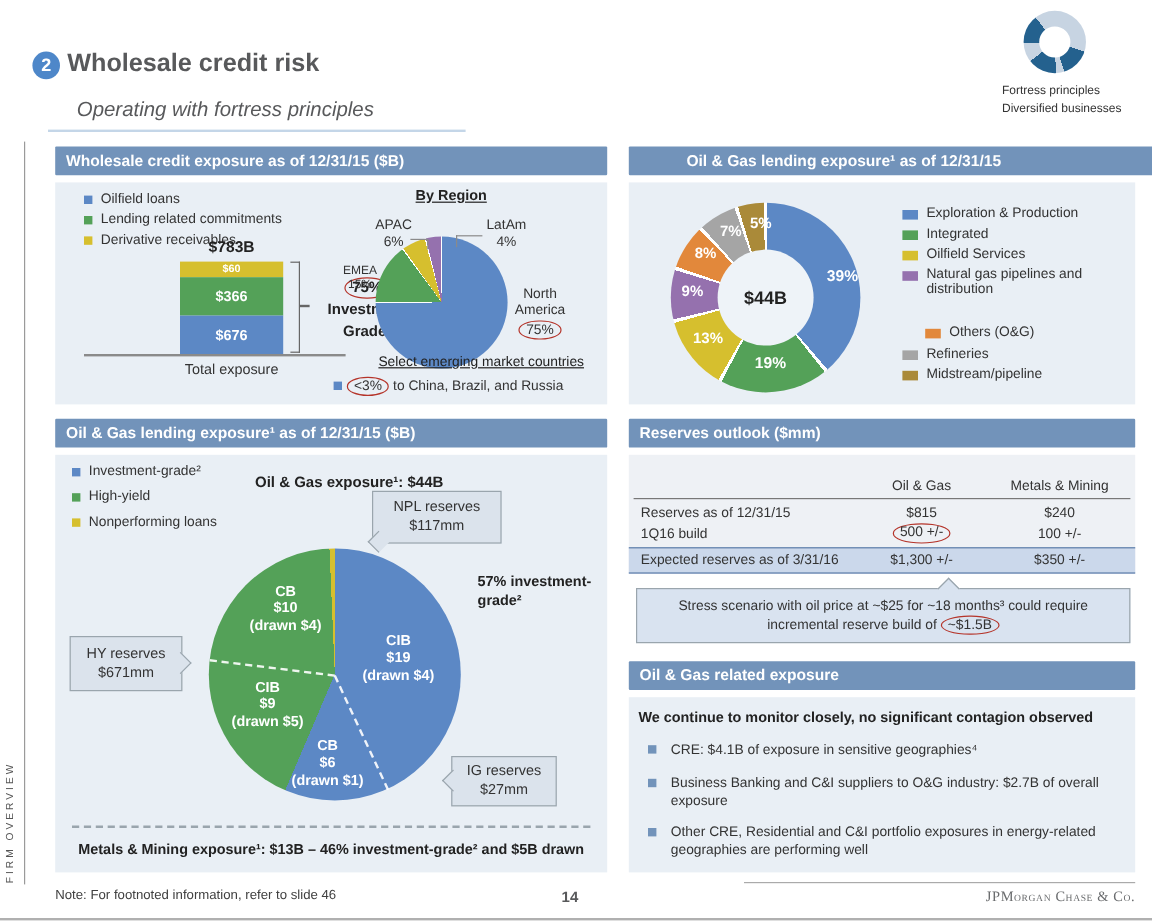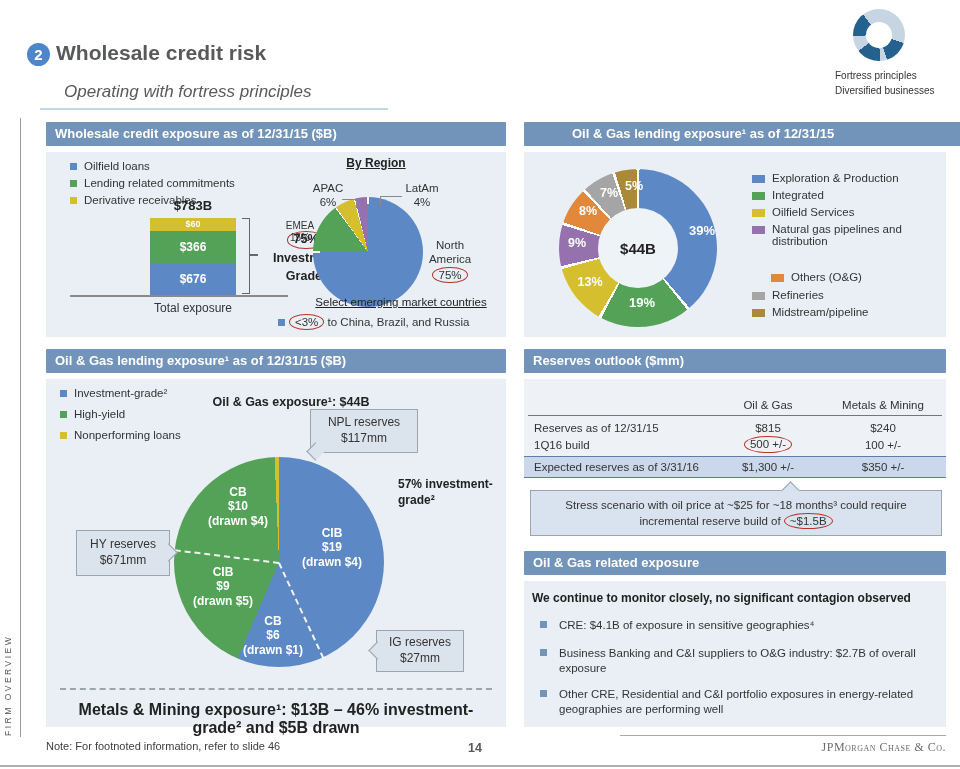--- a/index.html
+++ b/index.html
@@ -200,33 +200,33 @@
       <span>CIB</span><br><span>$9</span><br><span>(drawn $5)</span>
     </div>
     <div class="pie-label" style="left:227px;top:257px;font-size:12px;line-height:1.2;">
       <span>CB</span><br><span>$6</span><br><span>(drawn $1)</span>
     </div>
 
     <div class="abs b" style="left:352px;top:98px;width:110px;font-size:12px;color:#222;line-height:1.3;">
       <span>57% investment-</span><br><span>grade²</span>
     </div>
 
-    <div class="callout" style="left:30px;top:151px;width:92px;height:44px;z-index:3;">
+    <div class="callout" style="left:12px;top:151px;width:92px;height:44px;z-index:3;">
       <span>HY reserves</span>
         <span>$671mm</span>
       <div class="diamond" style="right:-6px;top:15px;border-top:1px solid #9aa5ad;border-right:1px solid #9aa5ad;"></div>
     </div>
     <div class="callout" style="left:330px;top:251px;width:86px;height:40px;z-index:3;">
       <span>IG reserves</span>
         <span>$27mm</span>
       <div class="diamond" style="left:-6px;top:13px;border-left:1px solid #9aa5ad;border-bottom:1px solid #9aa5ad;"></div>
     </div>
 
     <div class="abs" style="left:14px;top:309px;width:432px;border-top:2px dashed #9aa5ad;"></div>
-    <div class="abs b" style="left:10px;top:322px;width:440px;text-align:center;font-size:16px;color:#222;">Metals &amp; Mining exposure¹: $13B – 46% investment-grade² and $5B drawn</div>
+    <div class="abs b" style="left:10px;top:322px;width:440px;text-align:center;font-size:12px;color:#222;">Metals &amp; Mining exposure¹: $13B – 46% investment-grade² and $5B drawn</div>
   </div>
 
   <div class="panel-header" style="left:524px;top:349px;width:413px;">Reserves outlook ($mm)</div>
   <div class="panel-body" style="left:524px;top:379px;width:422px;height:99px;background:#eef1f5;">
     <div class="tbl-row" style="top:17px;">
       <div class="tbl-label"></div>
       <div class="tbl-oil">Oil &amp; Gas</div>
       <div class="tbl-metals">Metals &amp; Mining</div>
     </div>
     <div class="hline" style="left:4px;top:36px;width:414px;height:1px;background:#777;"></div>

